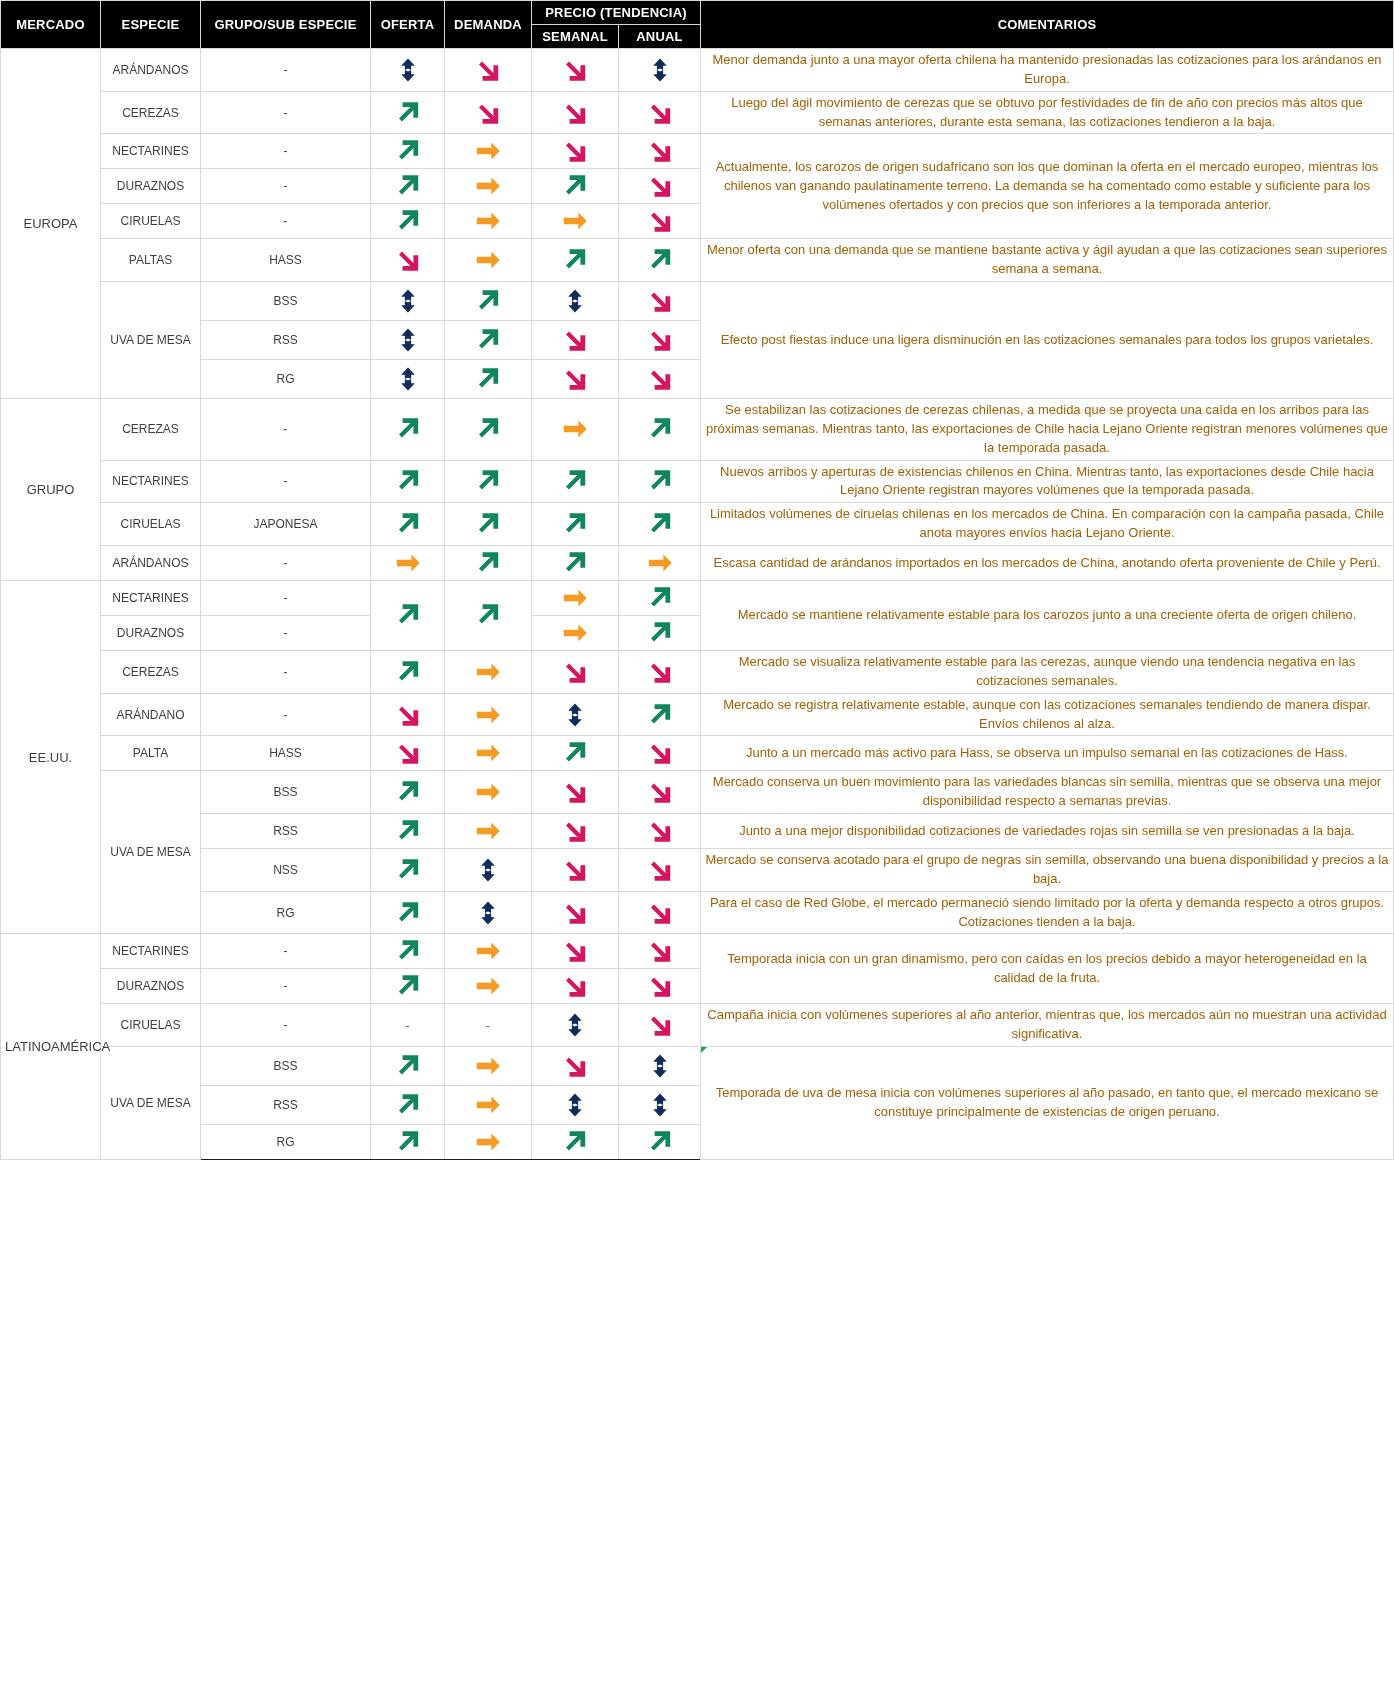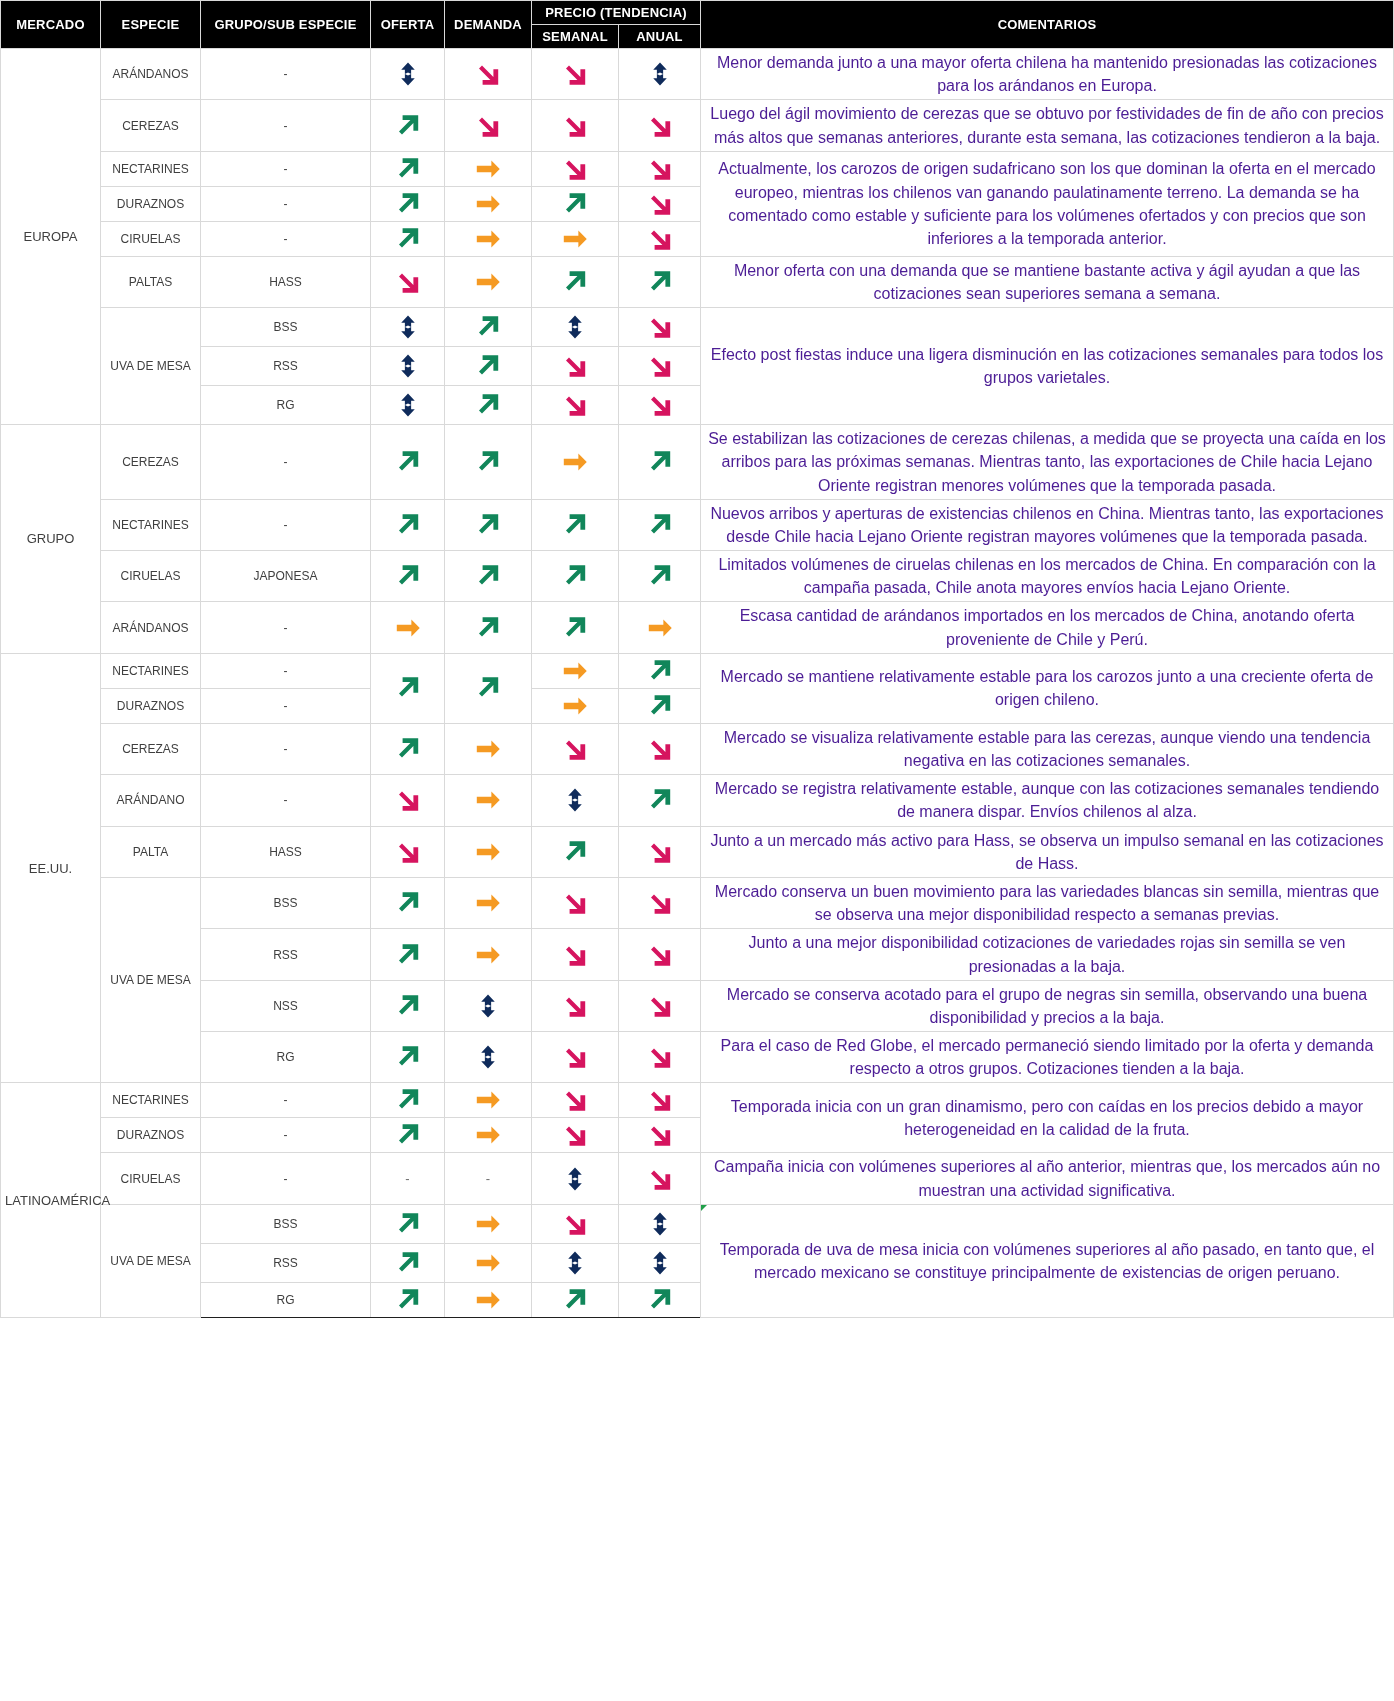--- a/index.html
+++ b/index.html
@@ -46,23 +46,23 @@
     font-size: 12px;
     color: #3f3f3f;
     font-weight: normal;
   }
   td.mercado {
     font-size: 13px;
     color: #3f3f3f;
   }
   td.dash { font-size: 13px; color: #6a6a6a; }
   td.coment {
-    font-size: 16px;
+    font-size: 13px;
     line-height: 1.45;
-    color: #4c1d95;
+    color: #a16207;
     padding: 6px 16px;
     text-align: center;
   }
   td.icon-cell { padding: 0; }
 
   
   tr.block-start > td, tr.block-start > th { border-top: 1.6px solid #1f1f1f; }
   td.market-cell { border-left: 1.6px solid #1f1f1f; border-right: 1px solid #d9d9d9; margin-top: 24px;}
   tbody tr:last-child > td { border-bottom: 1.6px solid #1f1f1f; }
 

